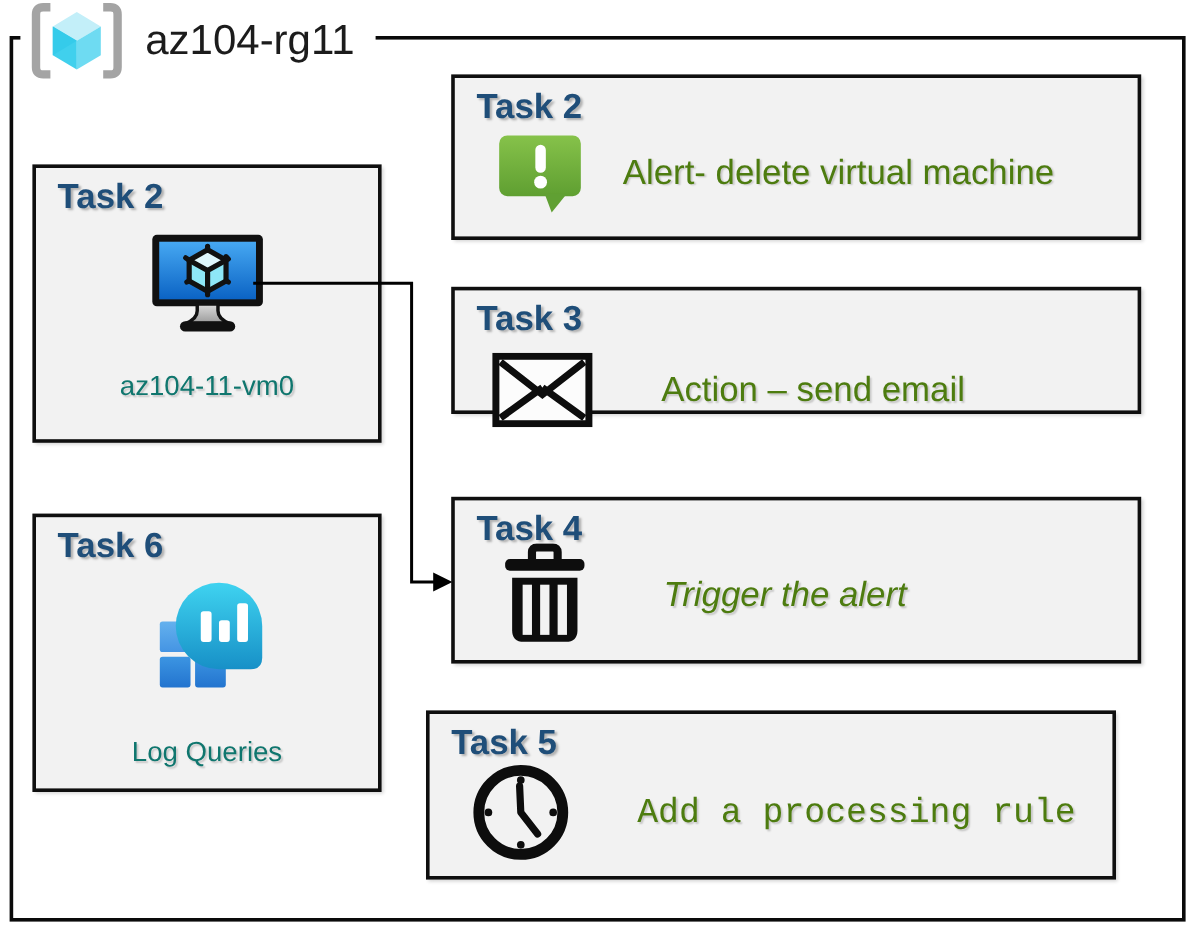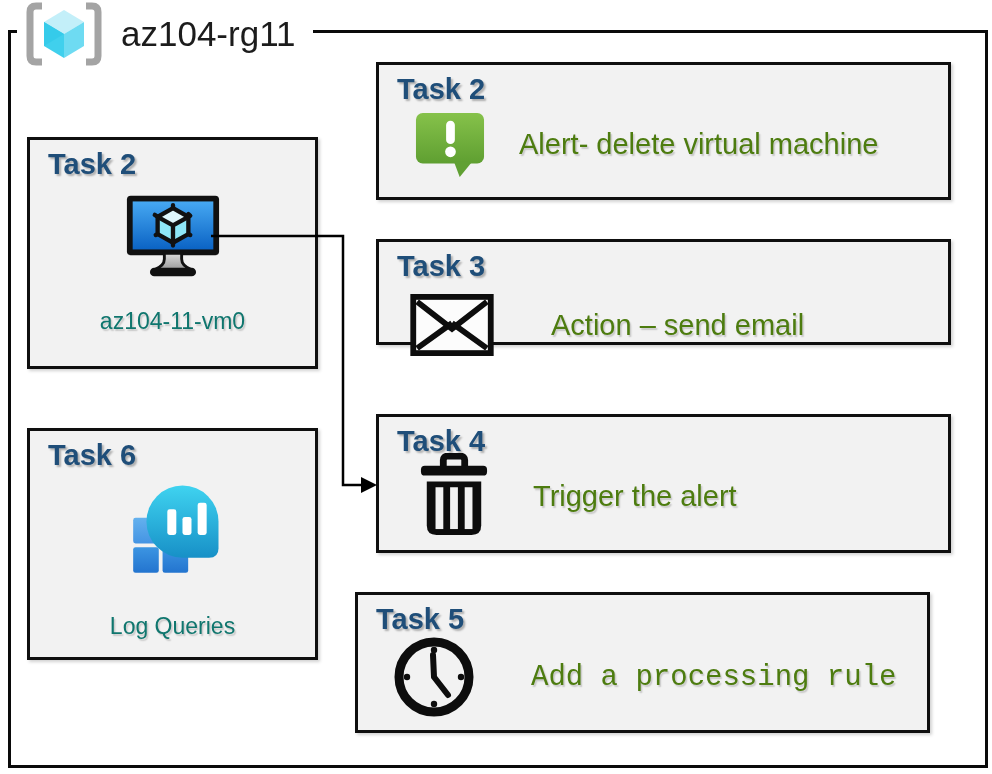--- a/index.html
+++ b/index.html
@@ -44,21 +44,21 @@
     font-size:23px;color:#0f766e;text-shadow:1.5px 1.5px 1.5px rgba(0,0,0,0.18);
     white-space:nowrap;
   }
   .task1 .task-label-center{top:168px;}
   .task6 .task-label-center{top:182px;}
   .task-row{
     position:absolute;display:flex;align-items:center;
   }
   .task2 .task-row{left:34px;top:44px;gap:32px;}
   .task3 .task-row{left:30px;top:52px;gap:56px;}
-  .task4 .task-row{left:40px;top:36px;gap:44px;}
+  .task4 .task-row{left:40px;top:36px;gap:64px;font-style:italic;}
   .task5 .task-row{left:34px;top:40px;gap:55px;font-family:Liberation Mono, monospace;}
   .row-label{
     font-size:29px;color:#4d7c0f;white-space:nowrap;
     text-shadow:1.5px 1.5px 1.5px rgba(0,0,0,0.18);
   }
   .alert-icon{width:74px;height:70px;}
   .email-icon{width:86px;height:62px;}
   .trash-icon{width:70px;height:86px;}
   .clock-icon{width:84px;height:84px;}
   svg{display:block;}

